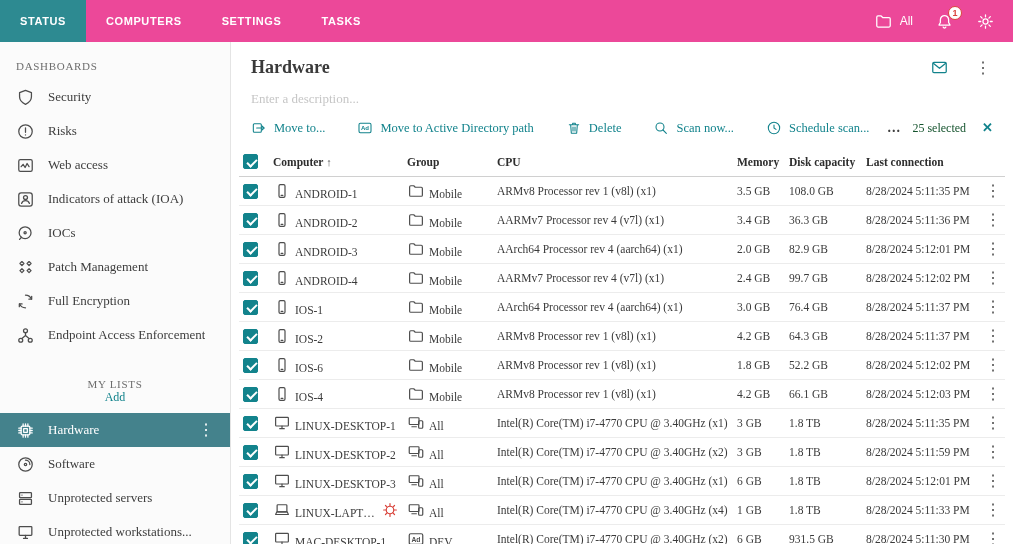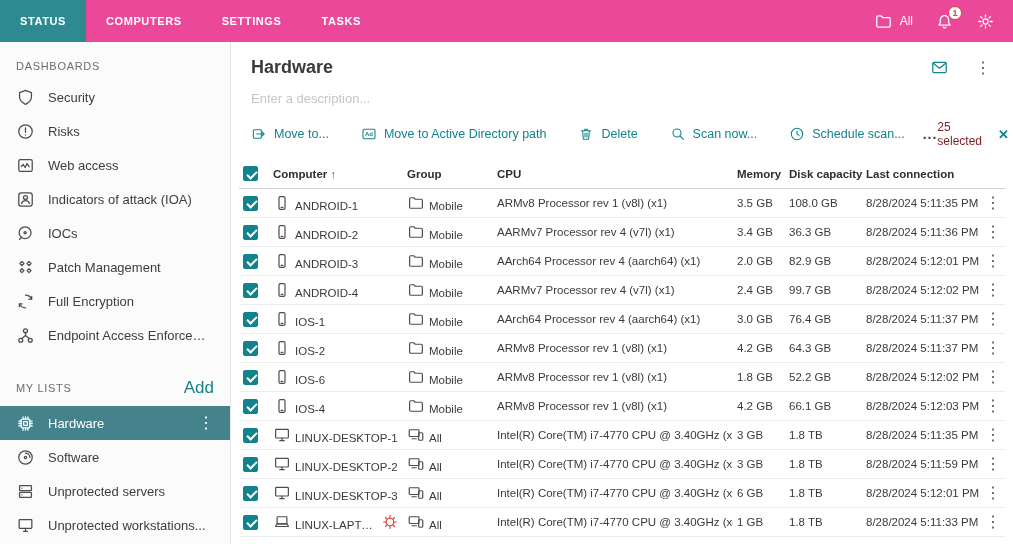--- a/index.html
+++ b/index.html
@@ -24,29 +24,29 @@
     background:#fff; color:#d9453d; border:1.5px solid #d9453d; border-radius:50%;
     font-size:9px; font-weight:700; display:flex; align-items:center; justify-content:center;
   }
 
   
   svg.icon { width:18px; height:18px; stroke:currentColor; fill:none; stroke-width:1.6;
              stroke-linecap:round; stroke-linejoin:round; flex:none; display:block; }
   .topbar .icon { width:19px; height:19px; }
 
   
-  .body { flex:1; display:flex; min-height:0; }
+  .body { flex:1; display:flex; min-height:0;font-family:Liberation Serif, serif; }
 
   
   .sidebar { width:231px; min-width:231px; background:#fbfbfb; border-right:1px solid #e4e4e4;
              padding-top:8px; overflow:hidden; }
   .side-heading { display:flex; align-items:center; justify-content:space-between;
                   padding:10px 16px 8px; font-size:11px; color:#6d6d6d; letter-spacing:.7px; }
-  .side-heading.my-lists { margin-top:16px; }
-  .add-link { color:#12838c; font-size:17px; letter-spacing:0; cursor:pointer; text-decoration:none; }
+  .side-heading.my-lists { margin-top:16px;flex-direction:column; }
+  .add-link { color:#12838c; font-size:12px; letter-spacing:0; cursor:pointer; text-decoration:none; }
   .side-item { display:flex; align-items:center; gap:13px; padding:0 16px; height:34px;
                font-size:13px; color:#3d3d3d; cursor:pointer; }
   .side-item .icon { width:19px; height:19px; color:#4d4d4d; }
   .side-item.selected { background:#44828c; color:#fff; }
   .side-item.selected .icon { color:#fff; }
   .side-item .kebab { margin-left:auto; color:#fff; }
   .side-label { white-space:nowrap; overflow:hidden; text-overflow:ellipsis; }
   .kebab { color:#555; font-size:16px; line-height:1; cursor:pointer; }
 
   
@@ -60,21 +60,21 @@
                 font-family:inherit; padding:0; color:#555; background:transparent; }
   .desc-input::placeholder { color:#c6c6c6; }
 
   
   .toolbar { display:flex; align-items:center; padding:13px 20px 11px; }
   .toolbar-actions { display:flex; align-items:center; gap:32px; }
   .toolbar-action { display:flex; align-items:center; gap:7px; color:#12838c; font-size:12.5px; cursor:pointer; white-space:nowrap; }
   .toolbar-action .icon { width:16px; height:16px; }
   .more { margin-left:18px; color:#3f3f3f; font-weight:700; font-size:14px; letter-spacing:1px; cursor:pointer; }
   .selected-wrap { margin-left:auto; display:flex; align-items:center; gap:16px; }
-  .selected-count { font-size:12px; color:#7f1d1d; }
+  .selected-count { font-size:12px; color:#14532d; }
   .clear-selection { color:#12838c; font-size:13px; font-weight:700; cursor:pointer; }
 
   
   .table-wrap { flex:1; padding:0 8px; overflow:hidden; }
   table.grid { width:100%; border-collapse:collapse; table-layout:fixed; }
   th { text-align:left; font-size:11.5px; color:#2e2e2e; padding:7px 4px;
        border-bottom:1px solid #d0d0d0; white-space:nowrap; font-weight:700; cursor:pointer;margin-left:40px; }
   td { font-size:11.5px; color:#3a3a3a; padding:5px 4px; border-bottom:1px solid #ececec;
        white-space:nowrap; overflow:hidden; height:27px; }
   .cell-flex { display:flex; align-items:flex-end; gap:4px; min-width:0; }

